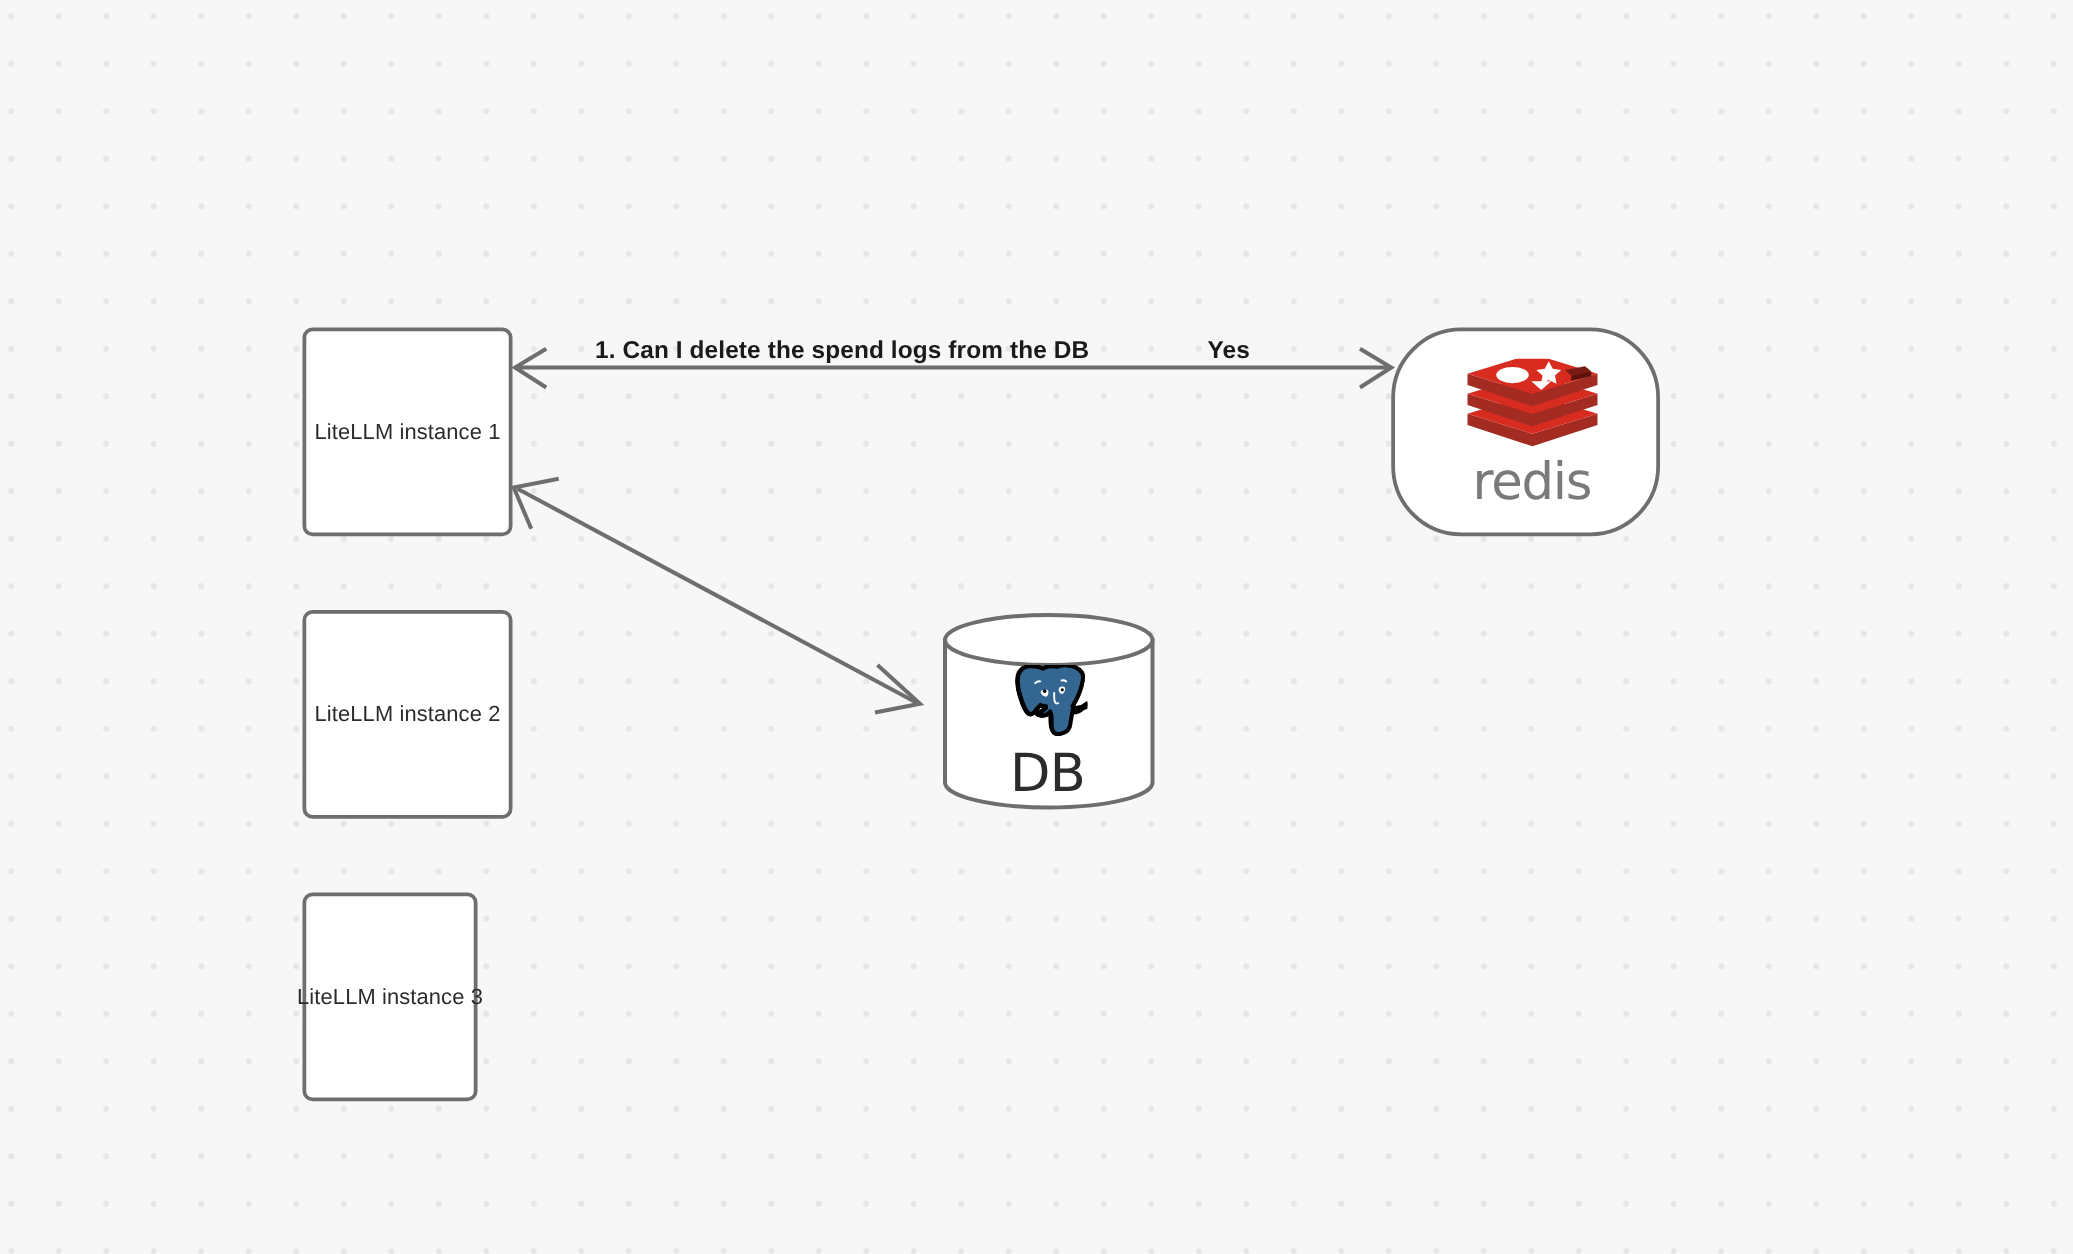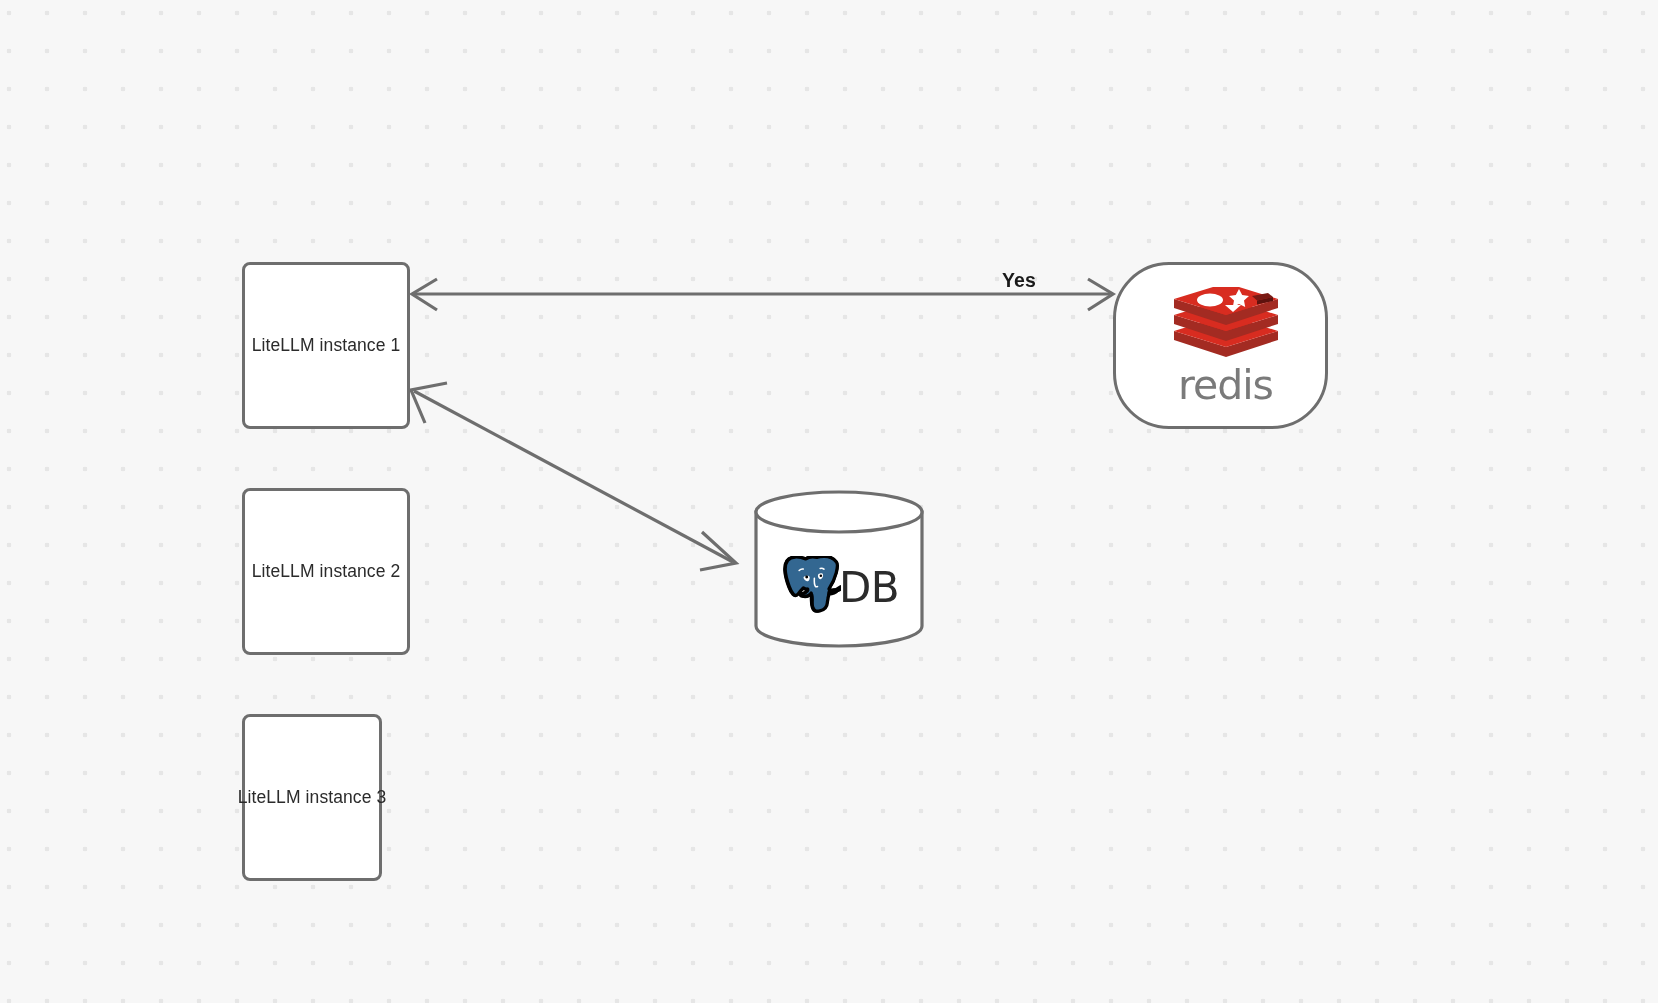--- a/index.html
+++ b/index.html
@@ -95,41 +95,42 @@
   }
   #db-label-wrap {
     position: absolute;
     left: 0; top: 0;
     width: 172px; height: 158px;
     display: flex;
     align-items: center;
     justify-content: center;
     padding-top: 36px;
     box-sizing: border-box;
+    flex-direction: column;
   }
   .db-text {
     font-family: "DejaVu Sans", sans-serif;
     font-size: 42px;
     color: #2b2b2b;
     letter-spacing: -0.5px;
     margin-left: -2px;
   }
 
   
   .edge-label {
     position: absolute;
     font-family: "Liberation Sans", sans-serif;
     font-weight: bold;
     font-size: 19.5px;
     color: #1a1a1a;
     white-space: nowrap;
     letter-spacing: 0.1px;
   }
   #label-1 { left: 476px; top: 269px; }
-  #label-yes { left: 1002px; top: 269px; }
+  #label-yes { left: 966px; top: 269px; }
   #label-2 { left: 552px; top: 436px; }
 
   #edges {
     position: absolute;
     left: 0; top: 0;
     width: 1658px;
     height: 1003px;
     pointer-events: none;
   }
 </style>
@@ -220,15 +221,16 @@
         <g stroke="#ffffff" stroke-width="1.6" fill="none" stroke-linecap="round">
           <path d="M36.5 23c-0.2 3.6 0.3 7.2 1 8.2 0.7 1 2.3 0.3 2.3 0.3"></path>
           <path d="M25 13.5c-1.5-0.3-3.3 0.6-4.2 1.5"></path>
           <path d="M42.5 12.8c1.4-0.4 3.1 0.1 3.9 0.8"></path>
         </g>
       </svg>
       <span class="db-text">DB</span>
     </div>
   </div>
 
+  <div class="edge-label" id="label-1">1.  Can I delete the spend logs from the DB</div>
   <div class="edge-label" id="label-yes">Yes</div>
 
 </div>
 
 </body></html>

